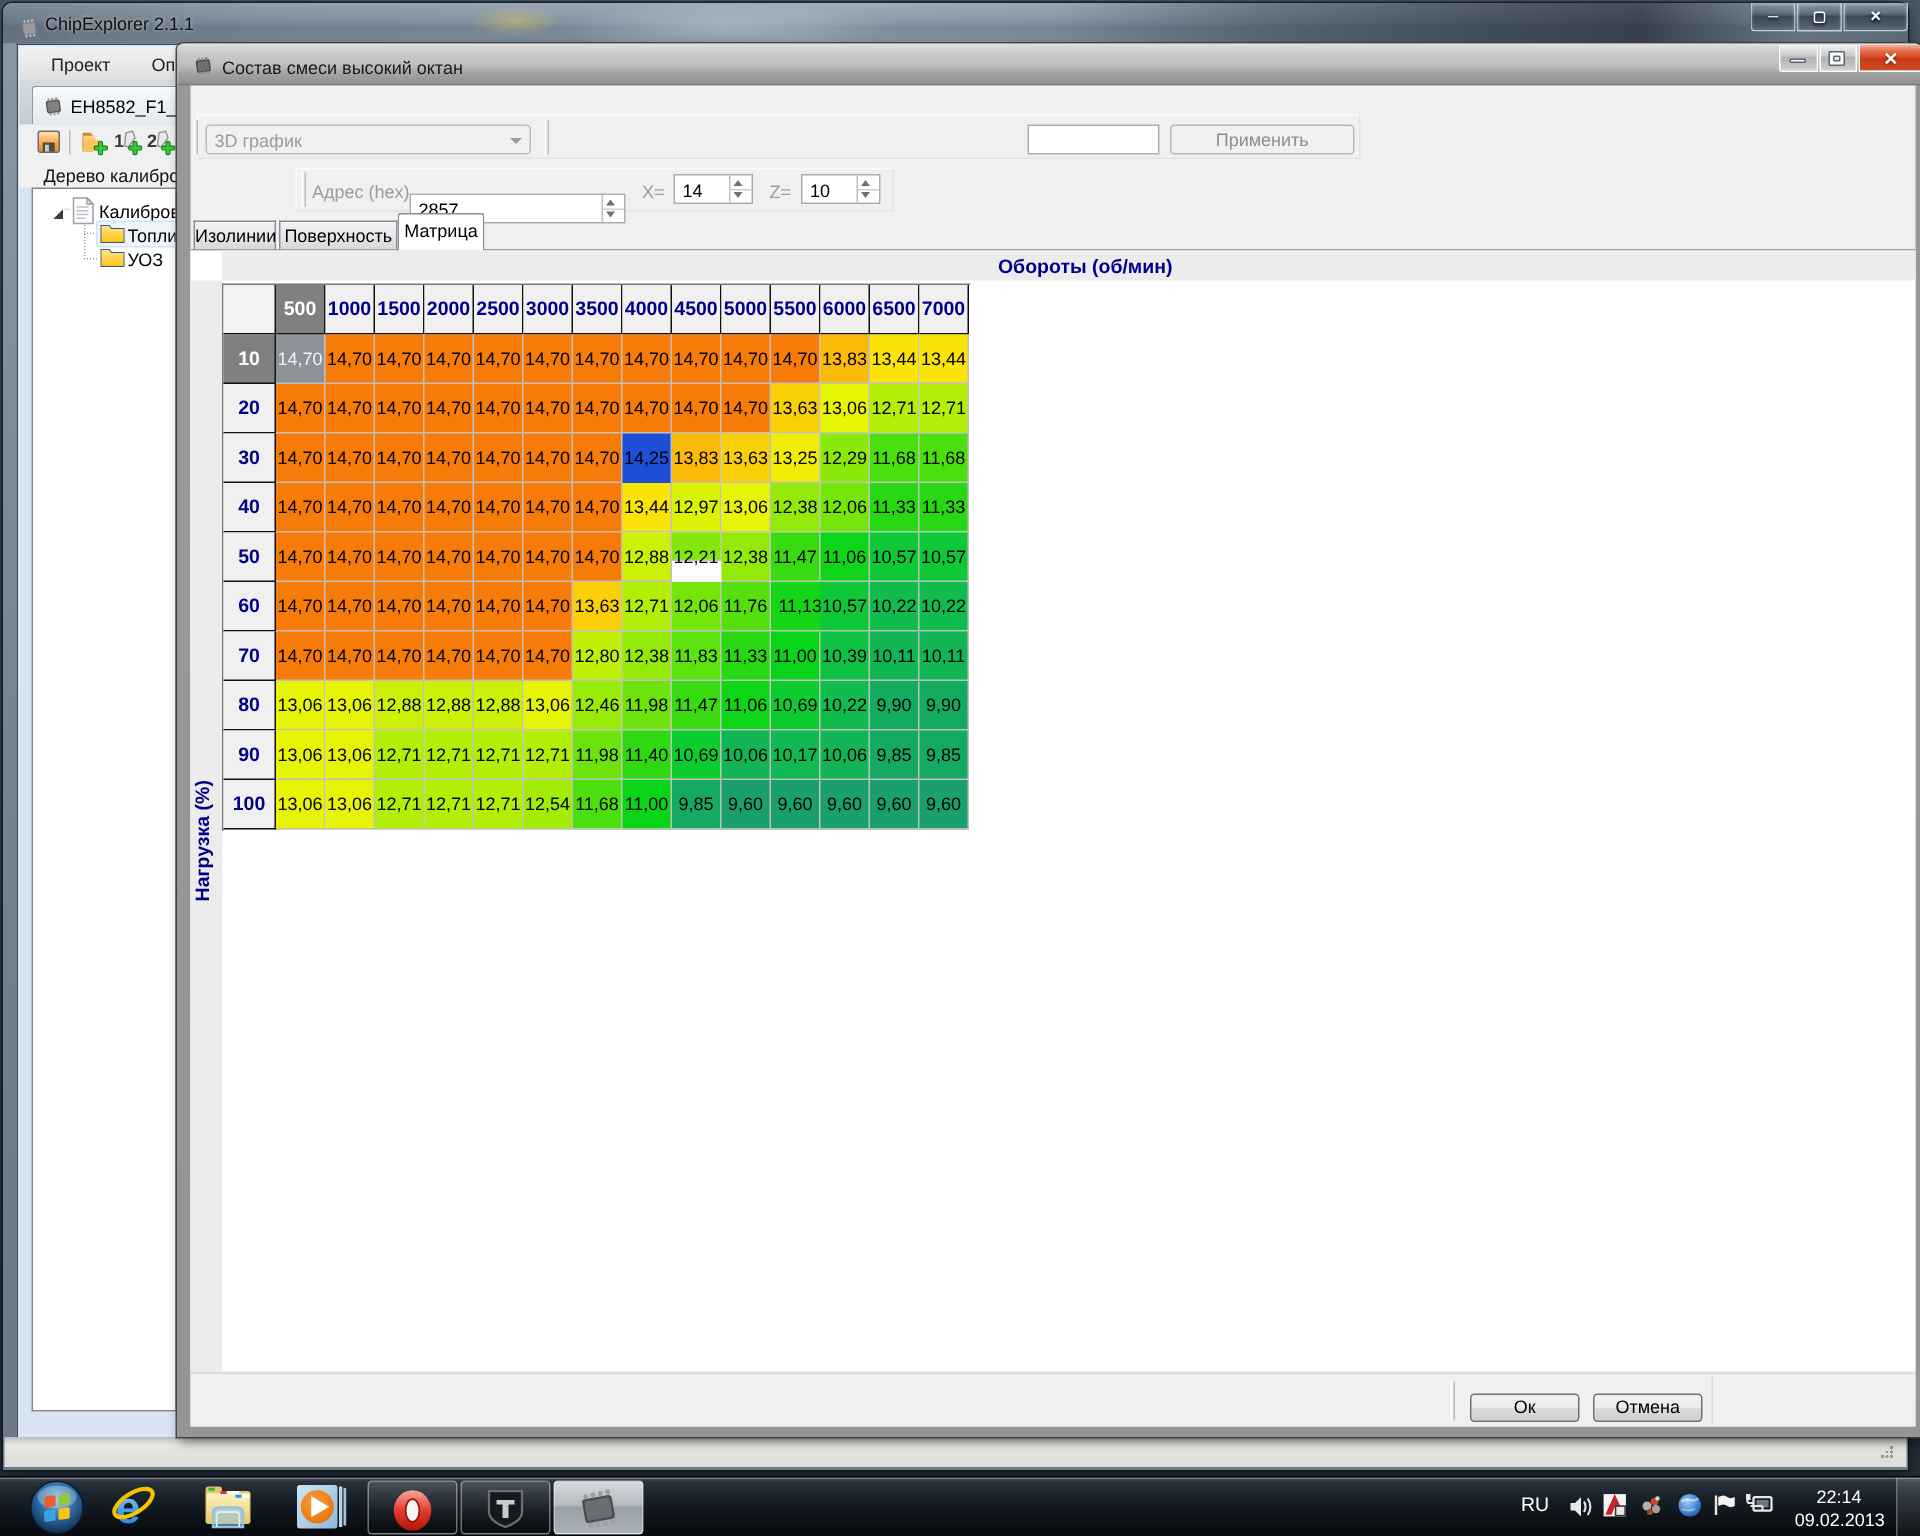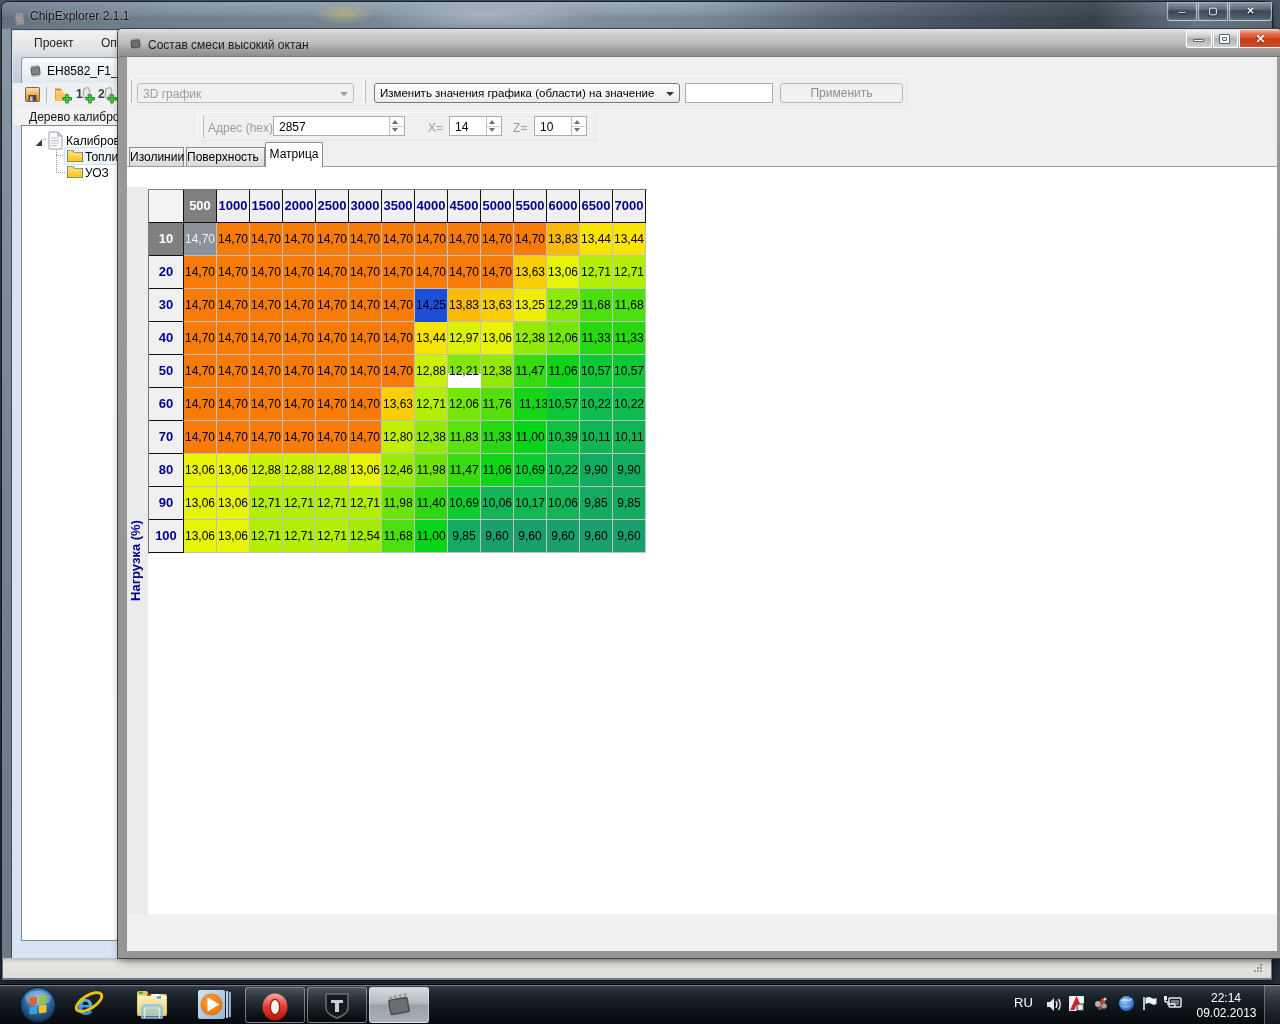--- a/index.html
+++ b/index.html
@@ -58,21 +58,21 @@
 .combo2{position:absolute;height:20px;border:1px solid #757a7e;border-radius:3px;background:linear-gradient(180deg,#fefefe,#f5f5f5 55%,#e9e9e9);font-size:11.5px;color:#000}
 .combo2 .ar{position:absolute;right:5px;top:8px;width:0;height:0;border-left:4px solid transparent;border-right:4px solid transparent;border-top:4px solid #333}
 .tbtext{position:absolute;height:20px;border:1px solid #aaadb0;background:#fff}
 .btn{position:absolute;border:1px solid #b5b8bb;border-radius:3px;background:#f1f1f1;font-size:12px;color:#8e8e8e;text-align:center}
 .btn2{position:absolute;border:1px solid #707070;border-radius:3px;background:linear-gradient(180deg,#f2f2f2,#ebebeb 50%,#dddddd 50%,#cfcfcf);font-size:12px;color:#000;text-align:center}
 .spin{position:absolute;width:15px;height:18px;border-left:1px solid #c0c0c0}
 .spin:before{content:"";position:absolute;left:2px;top:3px;width:0;height:0;border-left:3.5px solid transparent;border-right:3.5px solid transparent;border-bottom:4px solid #707070}
 .spin:after{content:"";position:absolute;left:2px;bottom:3px;width:0;height:0;border-left:3.5px solid transparent;border-right:3.5px solid transparent;border-top:4px solid #707070}
 .spin i{position:absolute;left:0;right:0;top:50%;border-top:1px solid #d0d0d0}
 
-.tab{position:absolute;top:90px;height:19px;border:1px solid #898c95;border-bottom:none;background:linear-gradient(180deg,#f2f3f3,#e3e4e6 60%,#d8d9db);font-size:12px;color:#000;text-align:left}
+.tab{position:absolute;top:90px;height:19px;border:1px solid #898c95;border-bottom:none;background:linear-gradient(180deg,#f2f3f3,#e3e4e6 60%,#d8d9db);font-size:12px;color:#000;text-align:center}
 #tabactive{position:absolute;top:85px;height:25px;border:1px solid #898c95;border-bottom:none;border-radius:2px 2px 0 0;background:#fff;font-size:12px;color:#000;text-align:center;z-index:3}
 #tabpane{position:absolute;left:0;top:109px;width:1150px;height:748px;background:#fff;border-top:1px solid #9aa0a8}
 
 #hstrip{position:absolute;left:21px;top:0px;width:1129px;height:20px;background:#ececec}
 #hstrip span{position:absolute;left:11px;width:100%;text-align:center;top:3px;font-size:13px;font-weight:bold;color:#00008b}
 #vstrip{position:absolute;left:0;top:20px;width:21px;height:728px;background:#ececec}
 #vstrip span{position:absolute;left:-57px;top:366px;width:130px;transform:rotate(-90deg);text-align:center;font-size:13px;font-weight:bold;color:#00008b}
 
 #matrix{position:absolute;left:21px;top:22px;width:499px;height:365px}
 .mc{position:absolute;font-size:12px;color:#000;text-align:center;line-height:32px;border-right:1px solid #c0c0c0;border-bottom:1px solid #c0c0c0}
@@ -267,31 +267,27 @@
  </div>
  <div id="client">
 
   <div class="tbbox" style="left:4px;top:19px;width:776px;height:30px"></div>
   <div class="grip" style="left:2px;top:23px;height:23px"></div>
   <div class="combo" style="left:10px;top:26px;width:217px">
         <span style="position:absolute;left:5px;top:3px">3D график</span>
         <span class="ar"></span>
       </div>
   <div class="grip" style="left:236px;top:23px;height:23px"></div>
-  <div class="combo2" style="left:247px;top:26px;width:306px">
-        <span style="position:absolute;left:5px;top:3px;white-space:nowrap">Изменить значения графика (области) на значение</span>
-        <span class="ar"></span>
-      </div>
   <div class="tbtext" style="left:558px;top:26px;width:88px"></div>
   <div class="btn" style="left:653px;top:26px;width:123px;height:20px;line-height:19px">Применить</div>
 
   <div class="tbbox" style="left:70px;top:55px;width:399px;height:29px"></div>
   <div class="grip" style="left:74px;top:58px;height:23px"></div>
   <div class="tray" style="left:81px;top:64px;color:#9c9c9c;font-size:12px">Адрес (hex)</div>
-  <div class="tbtext" style="left:146px;top:59px;width:132px">
+  <div class="tbtext" style="left:146px;top:72px;width:144px">
         <span style="position:absolute;left:5px;top:3px;font-size:12px">2857</span>
         <span class="spin" style="right:0;top:0">
           <i></i>
         </span>
       </div>
   <div class="tray" style="left:301px;top:64px;color:#9c9c9c;font-size:12px">X=</div>
   <div class="tbtext" style="left:322px;top:59px;width:53px">
         <span style="position:absolute;left:5px;top:3px;font-size:12px">14</span>
         <span class="spin" style="right:0;top:0">
           <i></i>
@@ -302,20 +298,23 @@
         <span style="position:absolute;left:5px;top:3px;font-size:12px">10</span>
         <span class="spin" style="right:0;top:0">
           <i></i>
         </span>
       </div>
 
   <div class="tab" style="left:2px;top:90px;width:55px;line-height:18px">Изолинии</div>
   <div class="tab" style="left:59px;top:90px;width:79px;line-height:18px">Поверхность</div>
   <div id="tabactive" style="left:138px;width:58px;line-height:22px">Матрица</div>
   <div id="tabpane">
+   <div id="hstrip">
+          <span>Обороты (об/мин)</span>
+        </div>
    <div id="vstrip">
           <span>Нагрузка (%)</span>
         </div>
 <div id="matrix">
 <div class="mc mh mcorner" style="left:0px;top:0px;width:35px;height:33px"></div>
 <div class="mc mh msel" style="left:35px;top:0px;width:33px;height:33px">500</div>
 <div class="mc mh" style="left:68px;top:0px;width:33px;height:33px">1000</div>
 <div class="mc mh" style="left:101px;top:0px;width:33px;height:33px">1500</div>
 <div class="mc mh" style="left:134px;top:0px;width:33px;height:33px">2000</div>
 <div class="mc mh" style="left:167px;top:0px;width:33px;height:33px">2500</div>
@@ -473,20 +472,26 @@
 <div class="mc" style="left:233px;top:330px;width:33px;height:33px;background:rgb(76, 223, 14)">11,68</div>
 <div class="mc" style="left:266px;top:330px;width:33px;height:33px;background:rgb(8, 212, 24)">11,00</div>
 <div class="mc" style="left:299px;top:330px;width:33px;height:33px;background:rgb(20, 170, 97)">9,85</div>
 <div class="mc" style="left:332px;top:330px;width:33px;height:33px;background:rgb(26, 160, 108)">9,60</div>
 <div class="mc" style="left:365px;top:330px;width:33px;height:33px;background:rgb(26, 160, 108)">9,60</div>
 <div class="mc" style="left:398px;top:330px;width:33px;height:33px;background:rgb(26, 160, 108)">9,60</div>
 <div class="mc" style="left:431px;top:330px;width:33px;height:33px;background:rgb(26, 160, 108)">9,60</div>
 <div class="mc" style="left:464px;top:330px;width:33px;height:33px;background:rgb(26, 160, 108)">9,60</div>
 </div>
   </div>
+  <div id="cbottom">
+   <div class="grip" style="left:840px;top:5px;height:26px"></div>
+   <div class="abs" style="left:1014px;top:2px;width:1px;height:32px;background:#dcdcdc"></div>
+   <div class="btn2" style="left:853px;top:13px;width:73px;height:19px;line-height:17px">Ок</div>
+   <div class="btn2" style="left:935px;top:13px;width:73px;height:19px;line-height:17px">Отмена</div>
+  </div>
  </div>
 </div>
 
 <div id="taskbar">
 
  <svg class="abs" style="left:17px;top:0px" width="42" height="40" viewBox="0 0 42 40">
   <defs>
         <radialGradient id="orb" cx=".5" cy=".35" r=".75">
           <stop offset="0" stop-color="#7db9e8"></stop>
           <stop offset=".45" stop-color="#2e6ca8"></stop>

